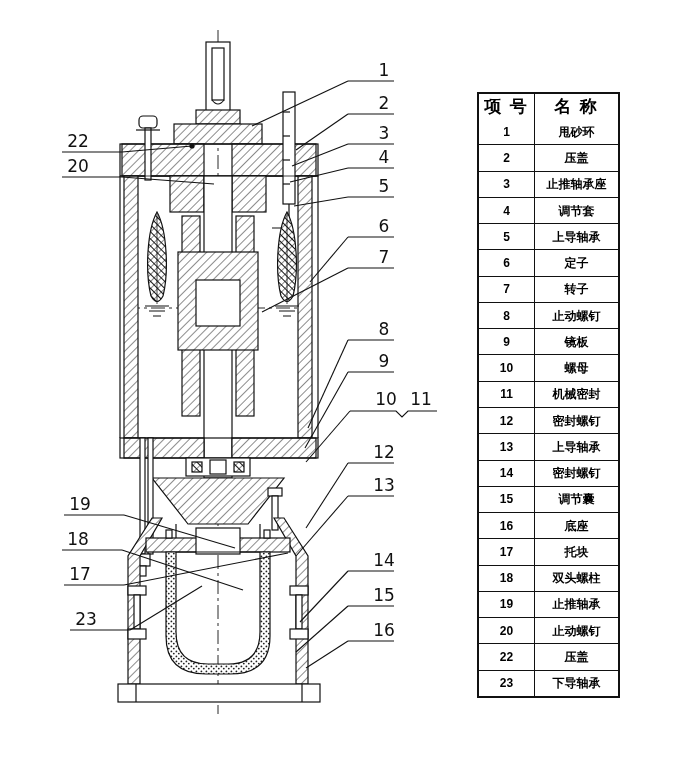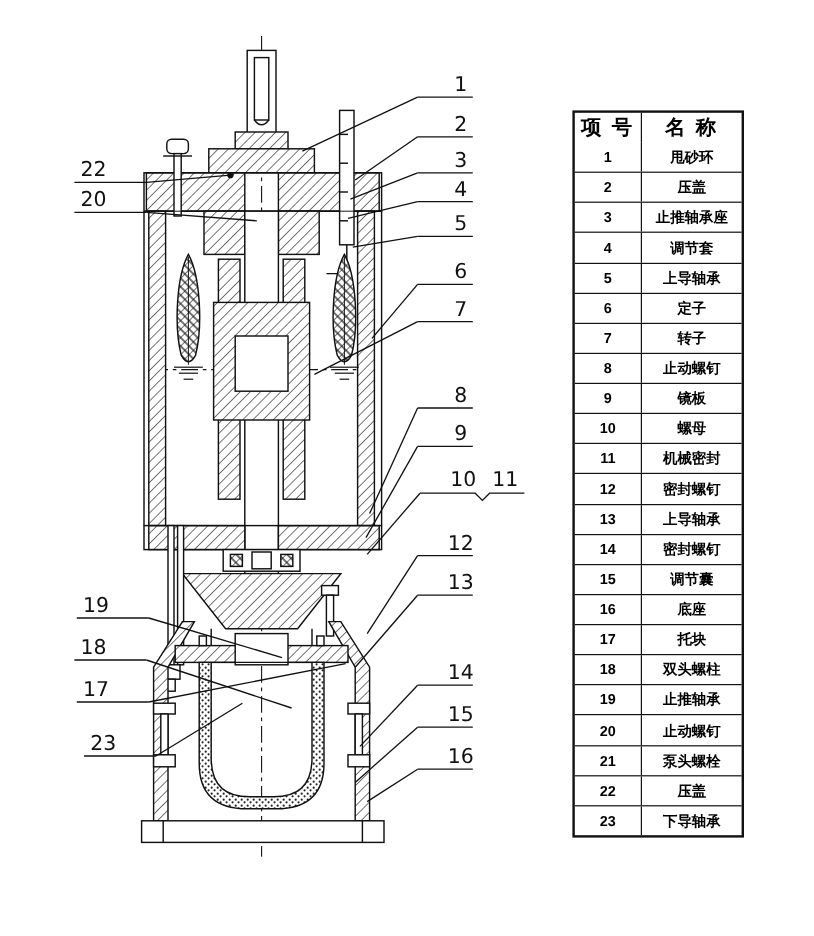--- a/index.html
+++ b/index.html
@@ -375,24 +375,20 @@
         </div>
         <div class="t-row" style="flex: 1 1 0%;">
           <div class="t-cell t-no">19</div>
           <div class="t-cell t-name">止推轴承</div>
         </div>
         <div class="t-row" style="flex: 1 1 0%;">
           <div class="t-cell t-no">20</div>
           <div class="t-cell t-name">止动螺钉</div>
         </div>
         <div class="t-row" style="flex: 1 1 0%;">
-          <div class="t-cell t-no">21</div>
-          <div class="t-cell t-name">泵头螺栓</div>
-        </div>
-        <div class="t-row" style="flex: 1 1 0%;">
           <div class="t-cell t-no">22</div>
           <div class="t-cell t-name">压盖</div>
         </div>
         <div class="t-row" style="flex: 1 1 0%;">
           <div class="t-cell t-no">23</div>
           <div class="t-cell t-name">下导轴承</div>
         </div>
       </div>
   </div>
 

